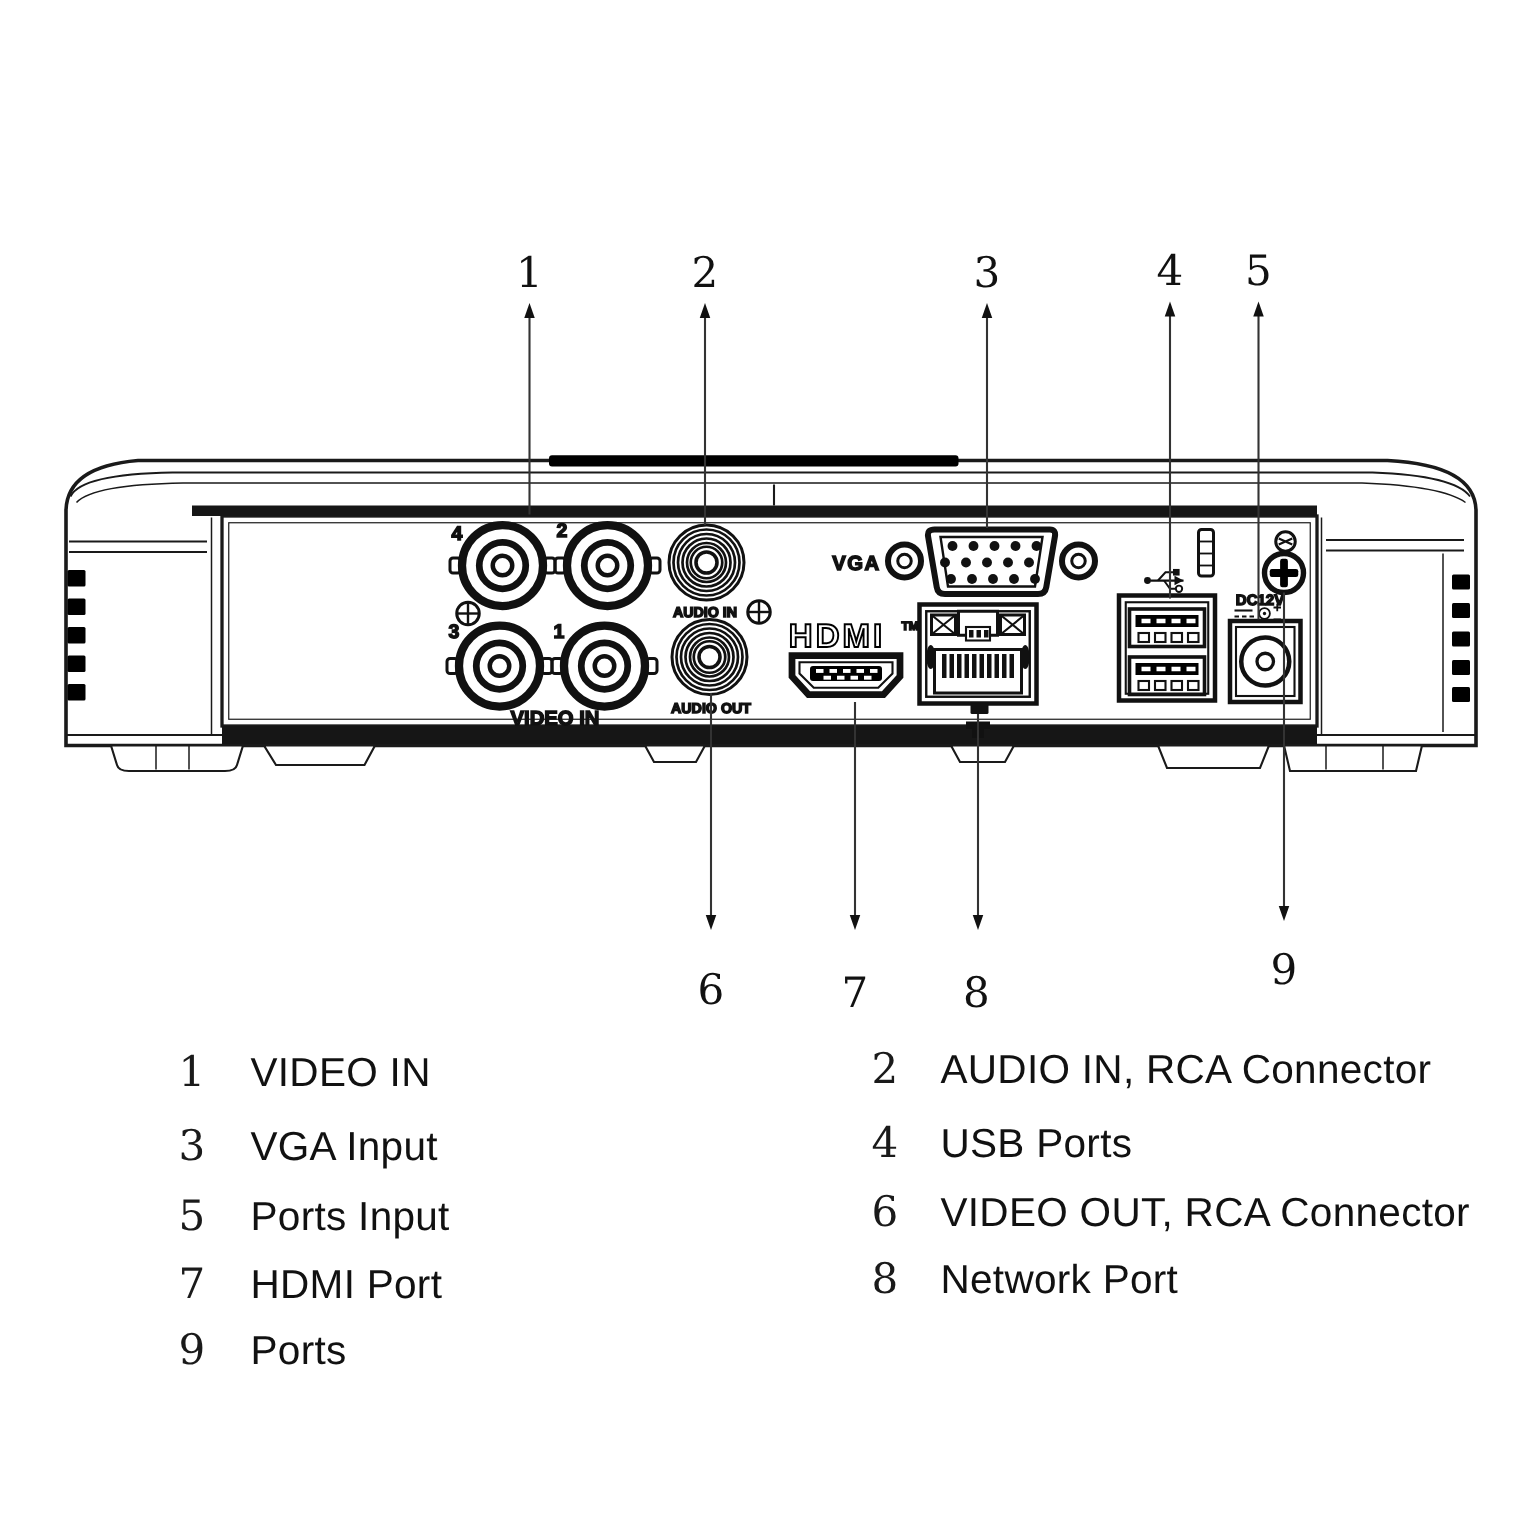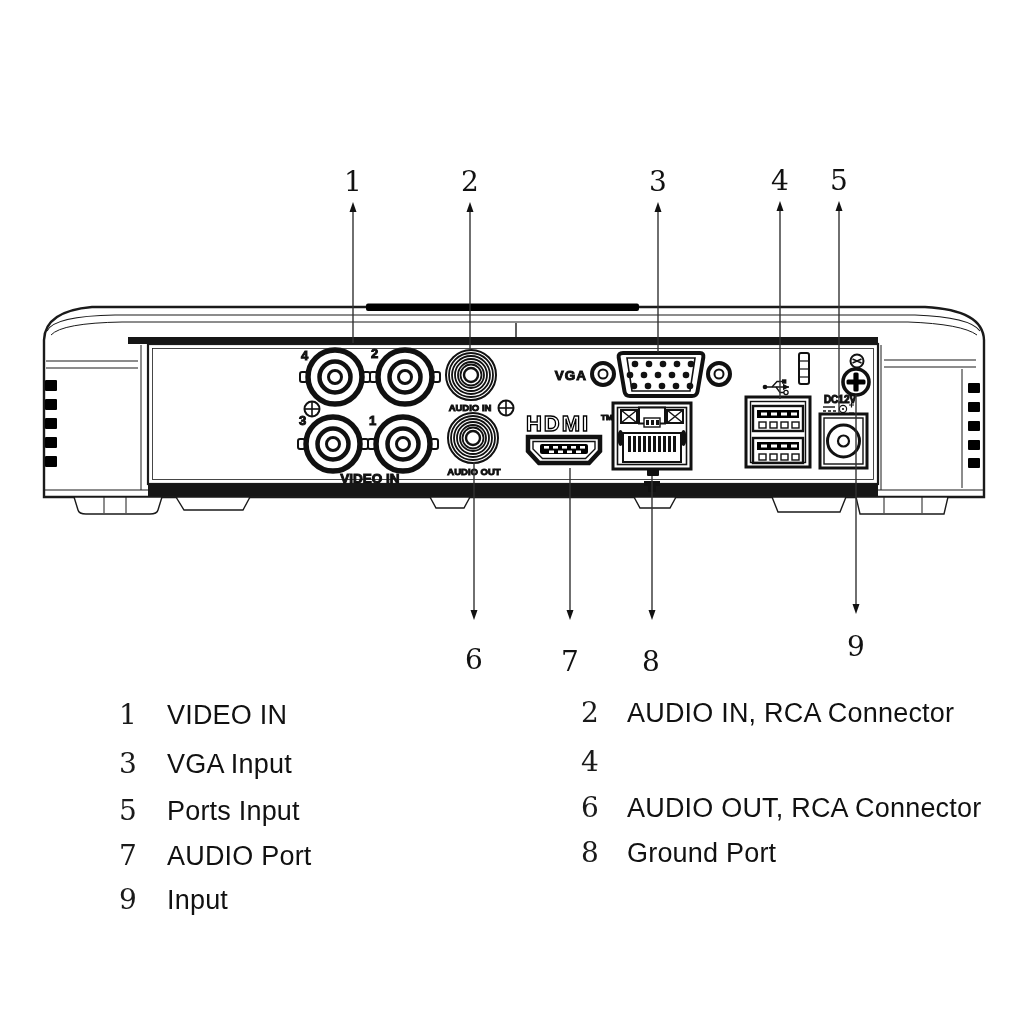--- a/index.html
+++ b/index.html
@@ -382,36 +382,37 @@
     <div class="legend-row r-l2">
       <span class="lnum">3</span>
       <span class="llabel">VGA Input</span>
     </div>
     <div class="legend-row r-l3">
       <span class="lnum">5</span>
       <span class="llabel">Ports Input</span>
     </div>
     <div class="legend-row r-l4">
       <span class="lnum">7</span>
-      <span class="llabel">AUDIO Port</span>
+      <span class="llabel">HDMI Port</span>
     </div>
     <div class="legend-row r-l5">
       <span class="lnum">9</span>
-      <span class="llabel">Input</span>
+      <span class="llabel">Ports</span>
     </div>
     <div class="legend-row r-r1 col-right">
       <span class="lnum">2</span>
       <span class="llabel">AUDIO IN, RCA Connector</span>
     </div>
     <div class="legend-row r-r2 col-right">
       <span class="lnum">4</span>
+      <span class="llabel">USB Ports</span>
     </div>
     <div class="legend-row r-r3 col-right">
       <span class="lnum">6</span>
-      <span class="llabel">AUDIO OUT, RCA Connector</span>
+      <span class="llabel">VIDEO OUT, RCA Connector</span>
     </div>
     <div class="legend-row r-r4 col-right">
       <span class="lnum">8</span>
-      <span class="llabel">Ground Port</span>
+      <span class="llabel">Network Port</span>
     </div>
   </div>
 
 </div>
 
 </body></html>

